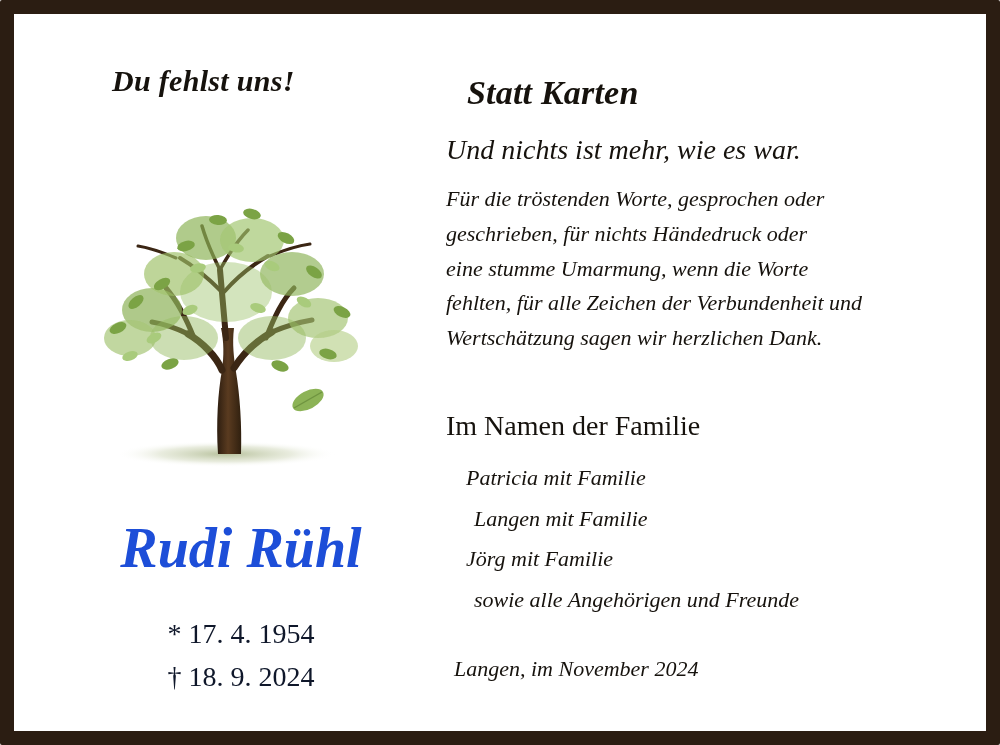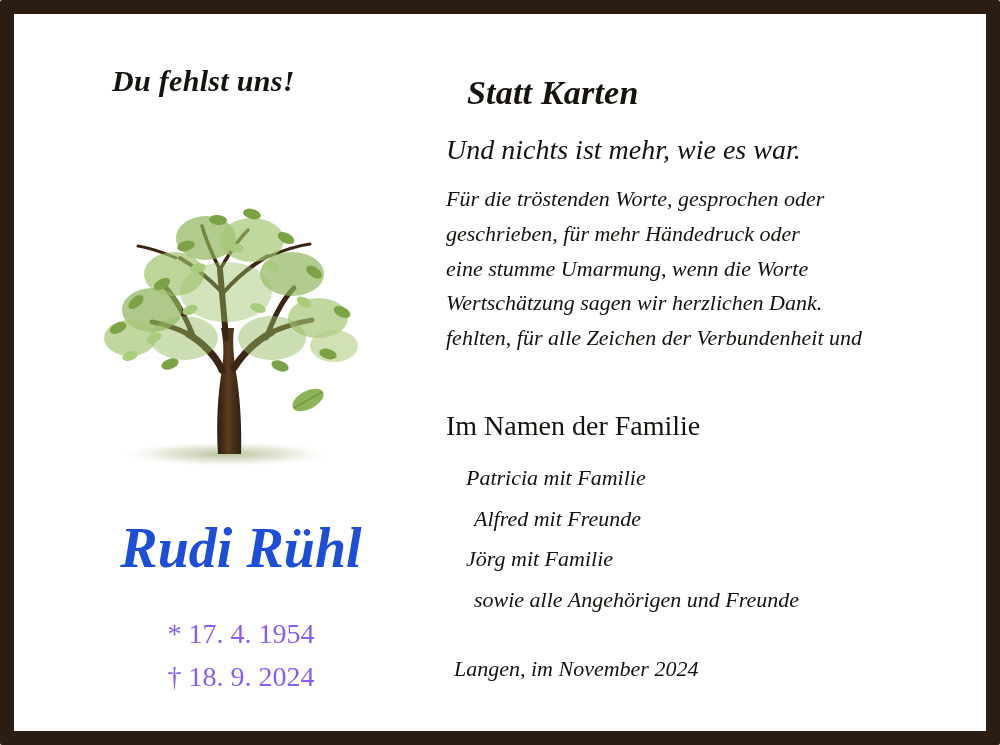--- a/index.html
+++ b/index.html
@@ -76,21 +76,21 @@
     white-space: nowrap;
   }
   .dates {
     position: absolute;
     left: 62px;
     top: 598px;
     width: 330px;
     text-align: center;
     font-size: 28px;
     line-height: 1.55;
-    color: #8b5cf6;
+    color: #0f172a;
   }
   .dates div {
     white-space: nowrap;
   }
 
   
   .right-col {
     position: absolute;
     left: 432px;
     top: 0;
@@ -255,31 +255,31 @@
     </div>
 
     <div class="right-col">
 
       <div class="right-title">Statt Karten</div>
 
       <div class="lead">Und nichts ist mehr, wie es war.</div>
 
       <div class="thanks">
         <div>Für die tröstenden Worte, gesprochen oder</div>
-        <div>geschrieben, für mehr Händedruck oder</div>
+        <div>geschrieben, für nichts Händedruck oder</div>
         <div>eine stumme Umarmung, wenn die Worte</div>
+        <div>fehlten, für alle Zeichen der Verbundenheit und</div>
         <div>Wertschätzung sagen wir herzlichen Dank.</div>
-        <div>fehlten, für alle Zeichen der Verbundenheit und</div>
       </div>
 
       <div class="family-intro">Im Namen der Familie</div>
 
       <div class="family-list">
         <div>Patricia mit Familie</div>
-        <div class="indent-1">Alfred mit Freunde</div>
+        <div class="indent-1">Langen mit Familie</div>
         <div>Jörg mit Familie</div>
         <div class="indent-1">sowie alle Angehörigen und Freunde</div>
       </div>
 
       <div class="place-date">Langen, im November 2024</div>
     </div>
 
   </div>
 </div>
 

